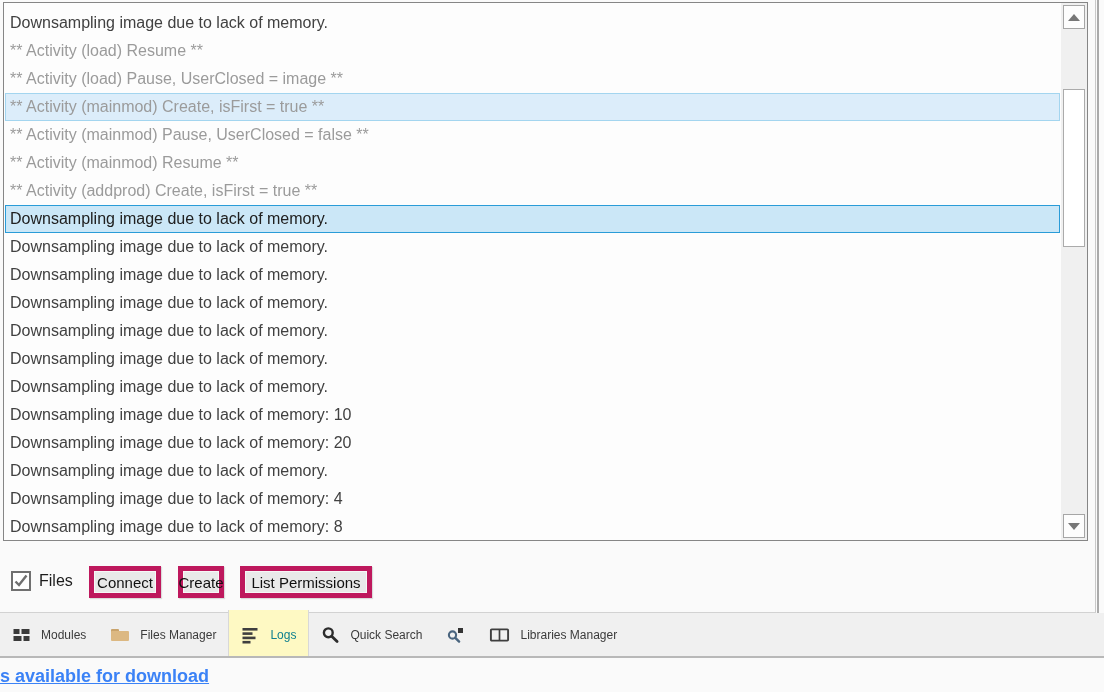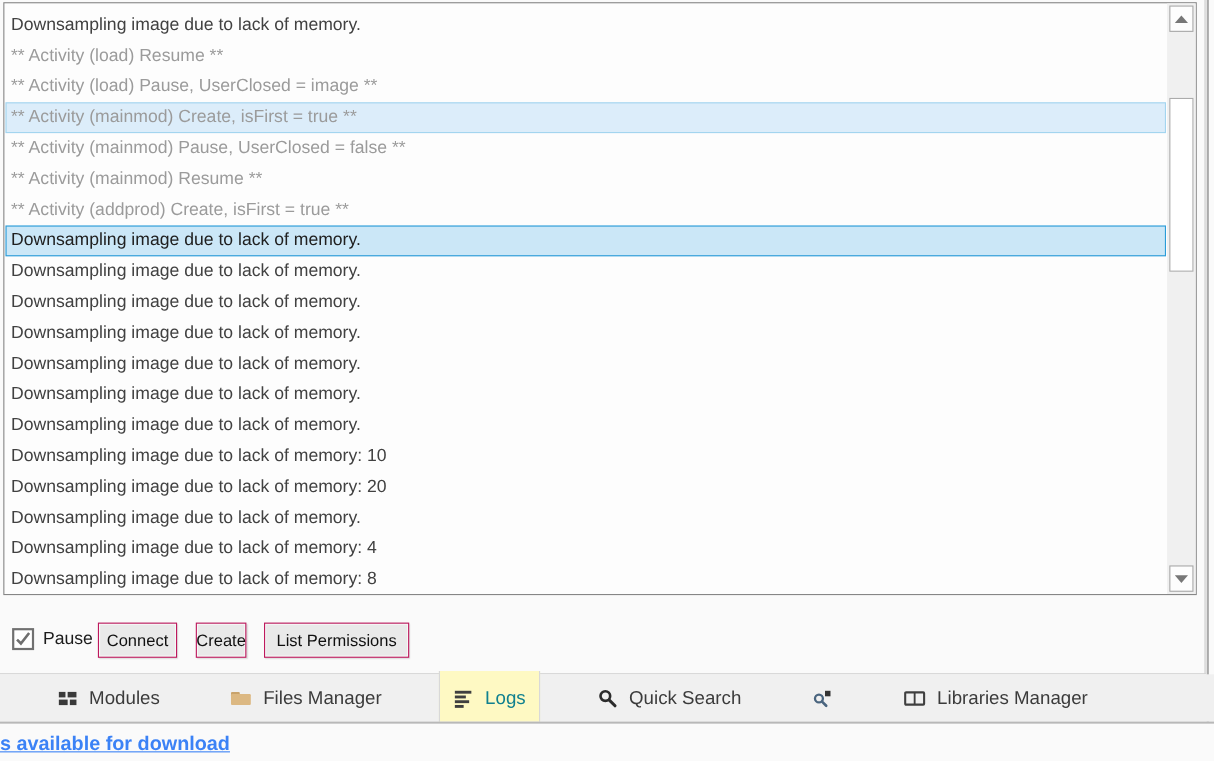--- a/index.html
+++ b/index.html
@@ -49,36 +49,36 @@
   }
   
   .checkbox {
     position:absolute; left:11px; top:571px; width:20px; height:20px;
     background:#fff; border:2px solid #707070;
     display:flex; align-items:center; justify-content:center;
   }
   .filter-label { position:absolute; left:39px; top:572px; font-size:16px; color:#1c1c1c; }
   .btn {
     position:absolute; top:566px; height:32px;
-    background:#e9e9e9; border:1px solid #be185d;
+    background:#e9e9e9; border:5px solid #be185d;
     box-shadow: inset 0 0 0 1px #f7f7f7, 1px 1px 1px rgba(0,0,0,0.12);
     font-family:"Liberation Sans", sans-serif; font-size:15px; color:#101010;
     display:flex; align-items:center; justify-content:center; cursor:default;
   }
   .btn-connect { left:89px;  width:72px; }
   .btn-clear   { left:178px; width:46px; }
   .btn-listperm{ left:240px; width:132px; }
   
   .tabbar {
     position:absolute; left:0; top:613px; width:1104px; height:43px;
     background:#f0f0f0; display:flex; align-items:stretch;
   }
   .tab {
     display:flex; align-items:center; gap:10px; padding:0 12px;
-    font-size:17px; color:#3b3b3b; white-space:nowrap;margin-left:40px;
+    font-size:12px; color:#3b3b3b; white-space:nowrap;
   }
   .tab.active {
     background:#fef9c3; margin-top:-3px; padding-top:3px;
     border-left:1px solid #d8d8d8; border-right:1px solid #d8d8d8;
   }
   .tab.active .tab-label { color:#10808f; }
   .tab-icon { display:flex; align-items:center; }
   
   .divider { position:absolute; left:0; top:656px; width:1104px; height:2px; background:#b8b8b8; }
   .statusbar { position:absolute; left:0; top:658px; width:1104px; height:34px; background:#fafafa; }
@@ -124,21 +124,21 @@
         <div class="tri-down"></div>
       </div>
     </div>
   </div>
 
   <div class="checkbox">
     <svg id="check-glyph" width="16" height="16" viewBox="0 0 16 16" style="display: block;">
       <polyline points="2.5,8.5 6,12 13.5,2.5" fill="none" stroke="#6f6f6f" stroke-width="2.4"></polyline>
     </svg>
   </div>
-  <div class="filter-label">Pause</div>
+  <div class="filter-label">Files</div>
 
   <button class="btn btn-connect">Connect</button>
   <button class="btn btn-clear">Create</button>
   <button class="btn btn-listperm">List Permissions</button>
 
 </div>
 
 <div class="window-edge"></div>
 
 <div class="tabbar">

